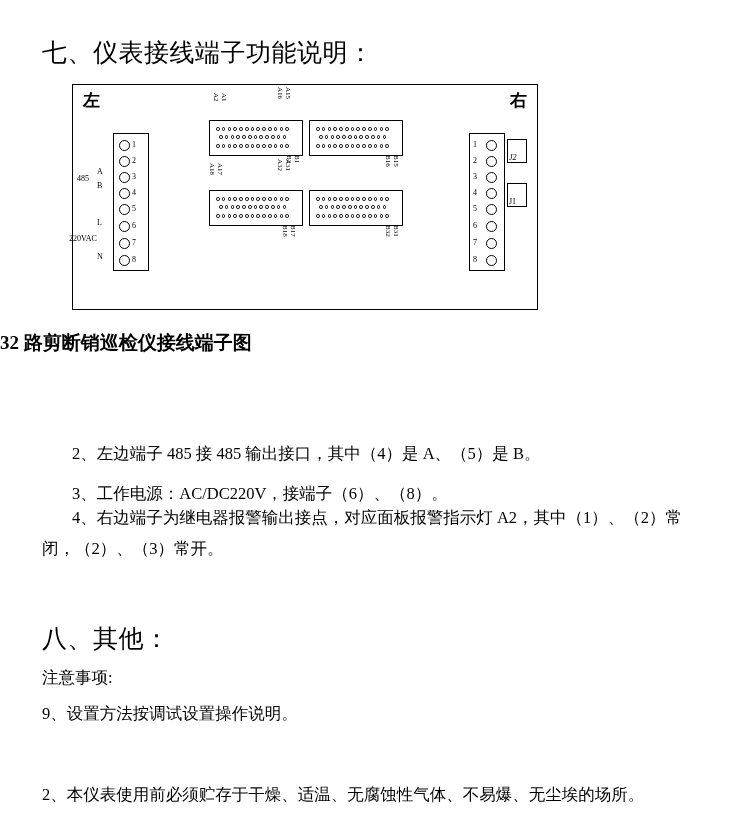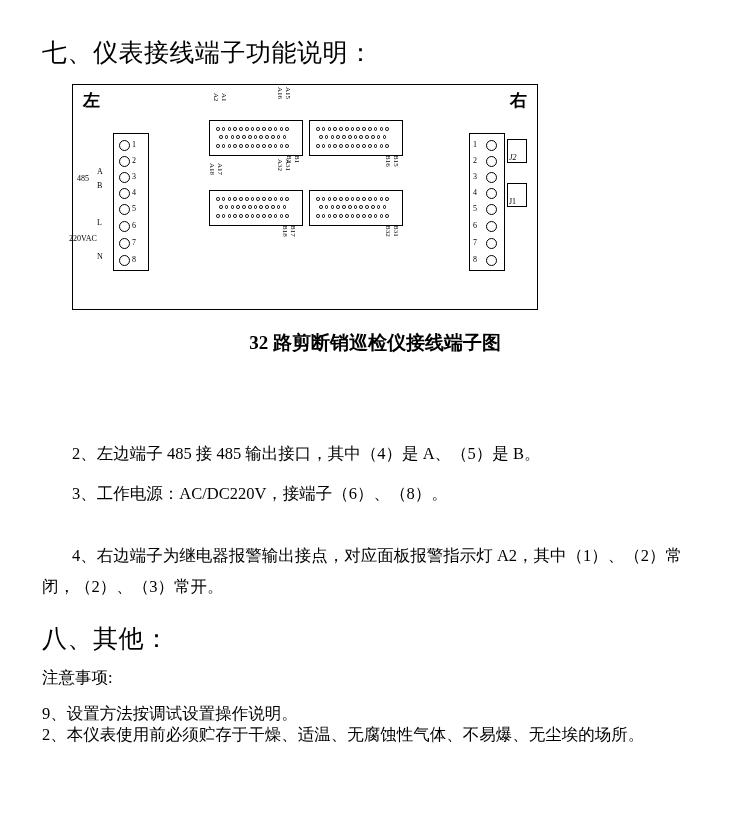--- a/index.html
+++ b/index.html
@@ -157,51 +157,50 @@
     position: absolute;
     font-size: 8px;
   }
 
   
   .caption {
     position: absolute;
     left: 0;
     top: 330px;
     width: 750px;
-    text-align: center;
     font-size: 19px;
     font-weight: bold;
   }
 
   
   .para {
     position: absolute;
     font-size: 16.5px;
     line-height: 31px;
     width: 666px;
     left: 42px;
   }
   #para-1 { top: 368px; text-indent: 0; }
   #para-2 { top: 438px; }
   #para-3 { top: 478px; }
-  #para-4 { top: 540px; }
+  #para-4 { top: 502px; }
 
   .indent { text-indent: 30px; }
 
   
   .note-line {
     position: absolute;
     left: 42px;
     font-size: 16.5px;
     line-height: 31px;
     width: 666px;
   }
   #note-title { top: 662px; }
   #note-1 { top: 698px; }
-  #note-2 { top: 719px; }
+  #note-2 { top: 779px; }
 </style>
 </head>
 <body>
 
 <div class="page">
 
   <div class="section-heading" id="heading-7">七、仪表接线端子功能说明：</div>
 
   <div class="diagram-frame">
 

